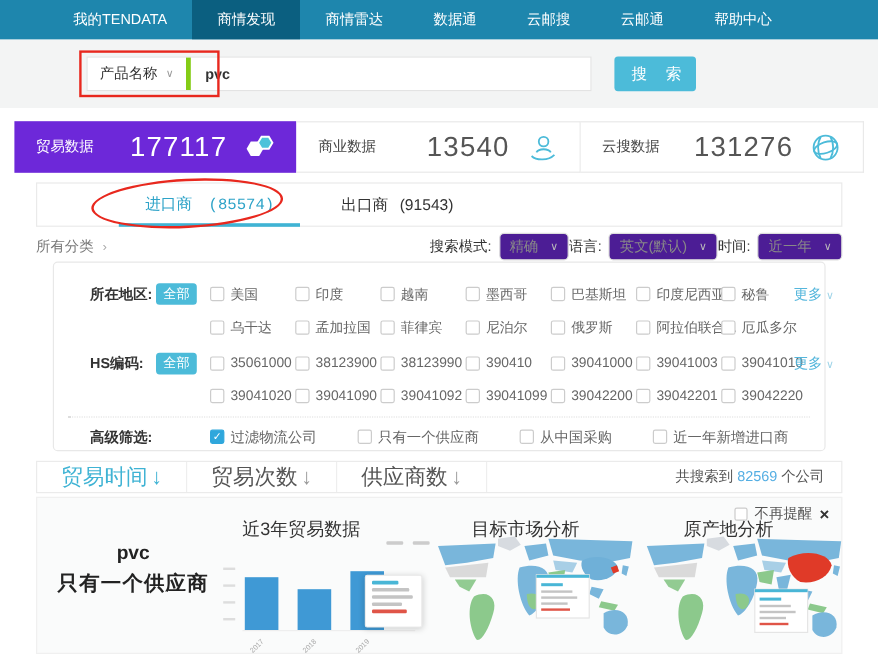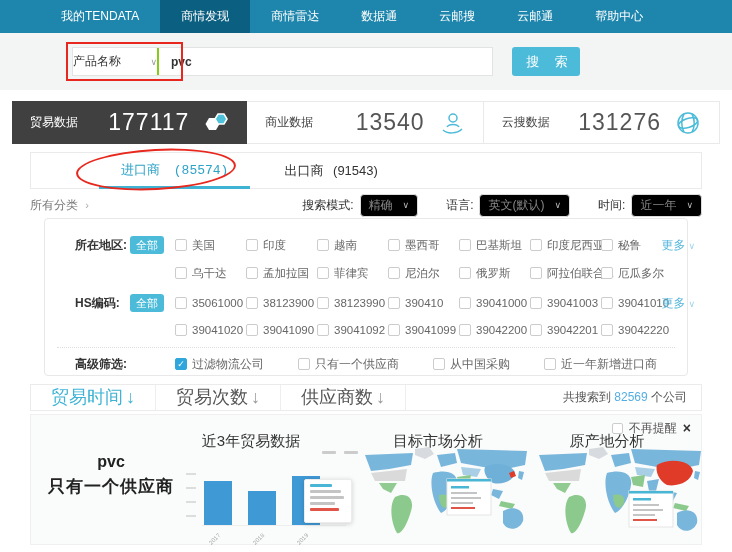--- a/index.html
+++ b/index.html
@@ -8,50 +8,50 @@
   .page { position:relative; width:732px; height:552px; background:#fff; overflow:hidden; }
 
   
   .nav { position:absolute; left:0; top:0; width:732px; height:33px; background:#1e86ad; display:flex; padding-left:40px; }
   .nav-item { color:#fff; font-size:12px; line-height:33px; padding:0 21px; text-decoration:none; cursor:pointer; white-space:nowrap; }
   .nav-item.active { background:#0b5f80; }
 
   
   .search-strip { position:absolute; left:0; top:33px; width:732px; height:57px; background:#f3f4f4; }
   .search-box { position:absolute; left:72px; top:14px; width:421px; height:29px; background:#fff; border:1px solid #e3e3e3; display:flex; align-items:stretch; }
-  .search-select { width:86px; border-right:2px solid #84cc16; display:flex; align-items:center; justify-content:space-between; gap:7px; font-size:12px; color:#333; cursor:pointer; }
+  .search-select { width:86px; border-right:4px solid #84cc16; display:flex; align-items:center; justify-content:center; gap:7px; font-size:12px; color:#333; cursor:pointer; }
   .search-select .chev { color:#999; font-size:9px; }
   .search-input { flex:1; border:none; outline:none; font-size:12px; font-weight:bold; color:#333; padding-left:12px; background:transparent; }
   .red-box { position:absolute; left:66px; top:9px; width:117px; height:39px; border:2px solid #e8281e; pointer-events:none; }
   .search-btn { position:absolute; left:512px; top:14px; width:68px; height:29px; background:#4cbbd9; color:#fff; border:none; border-radius:3px; font-size:13px; letter-spacing:6px; padding-left:8px; cursor:pointer; }
 
   
   .stats { position:absolute; left:12px; top:101px; width:708px; height:43px; display:flex; }
   .stat { flex:1; display:flex; align-items:center; background:#fff; border:1px solid #e9e9e9; border-left:none; padding:0 18px; }
-  .stat:first-child { background:#404040; border:none; }
+  .stat:first-child { background:#6d28d9; border:none; }
   .stat .s-label { font-size:12px; color:#444; }
   .stat .s-value { font-size:23px; font-weight:300; color:#555; margin-left:auto; letter-spacing:1px; }
   .stat .s-icon { width:26px; height:26px; margin-left:14px; flex:none; }
   .stat:first-child .s-label, .stat:first-child .s-value { color:#fff; }
 
   
   .tabbox { position:absolute; left:30px; top:152px; width:672px; height:37px; border:1px solid #eaeaea; background:#fff; display:flex; padding-left:62px; }
   .tab { font-size:13px; line-height:35px; padding:0 28px; color:#333; cursor:pointer; position:relative; white-space:nowrap; }
   .tab.active { color:#2ea3c8;font-family:Liberation Mono, monospace; }
   .tab.active::after { content:""; position:absolute; left:6px; right:6px; bottom:-1px; height:3px; background:#3fb3d4; }
   .red-ellipse { position:absolute; left:76px; top:149px; width:160px; height:41px; border:2px solid #e8281e; border-radius:50%; transform:rotate(-3deg); pointer-events:none; z-index:5; }
 
   
   .optrow { position:absolute; left:30px; top:192px; width:672px; height:26px; display:flex; align-items:center; }
   .crumb { font-size:12px; color:#777; cursor:pointer; }
   .crumb .arr { color:#aaa; margin-left:4px; font-size:11px; }
-  .optgroups { margin-left:auto; display:flex; align-items:flex-start; gap:28px; }
+  .optgroups { margin-left:auto; display:flex; align-items:flex-start; gap:0; }
   .optgroup { display:flex; align-items:center; gap:6px; }
   .optgroup .olabel { font-size:12px; color:#333; }
-  .oselect { border:1px solid #ddd; border-radius:4px; height:23px; display:flex; align-items:center; gap:10px; padding:0 8px; font-size:12px; color:#888; cursor:pointer; background:#000000; }
+  .oselect { border:1px solid #ddd; border-radius:4px; height:23px; display:flex; align-items:center; gap:10px; padding:0 8px; font-size:12px; color:#888; cursor:pointer; background:#4c1d95; }
   .oselect .chev { color:#bbb; font-size:9px; }
 
   
   .fpanel { position:absolute; left:44px; top:218px; width:644px; height:158px; border:1px solid #e8e8e8; border-radius:4px; background:#fff; }
   .frow { position:absolute; left:0; width:672px; height:20px; display:flex; align-items:center; }
   .flabel { position:absolute; left:30px; font-size:12px; font-weight:bold; color:#333; }
   .allbtn { position:absolute; left:85px; width:34px; height:18px; background:#4cbbd9; color:#fff; border:none; border-radius:3px; font-size:11px; cursor:pointer; line-height:18px; text-align:center; padding:0; }
   .cbrow { position:absolute; left:130px; display:flex; }
   .cb { display:inline-flex; align-items:center; font-size:11.5px; color:#666; width:71px; cursor:pointer; white-space:nowrap; }
   .cb .box { width:12px; height:12px; border:1px solid #ccc; border-radius:2px; background:#fff; margin-right:5px; flex:none; }

